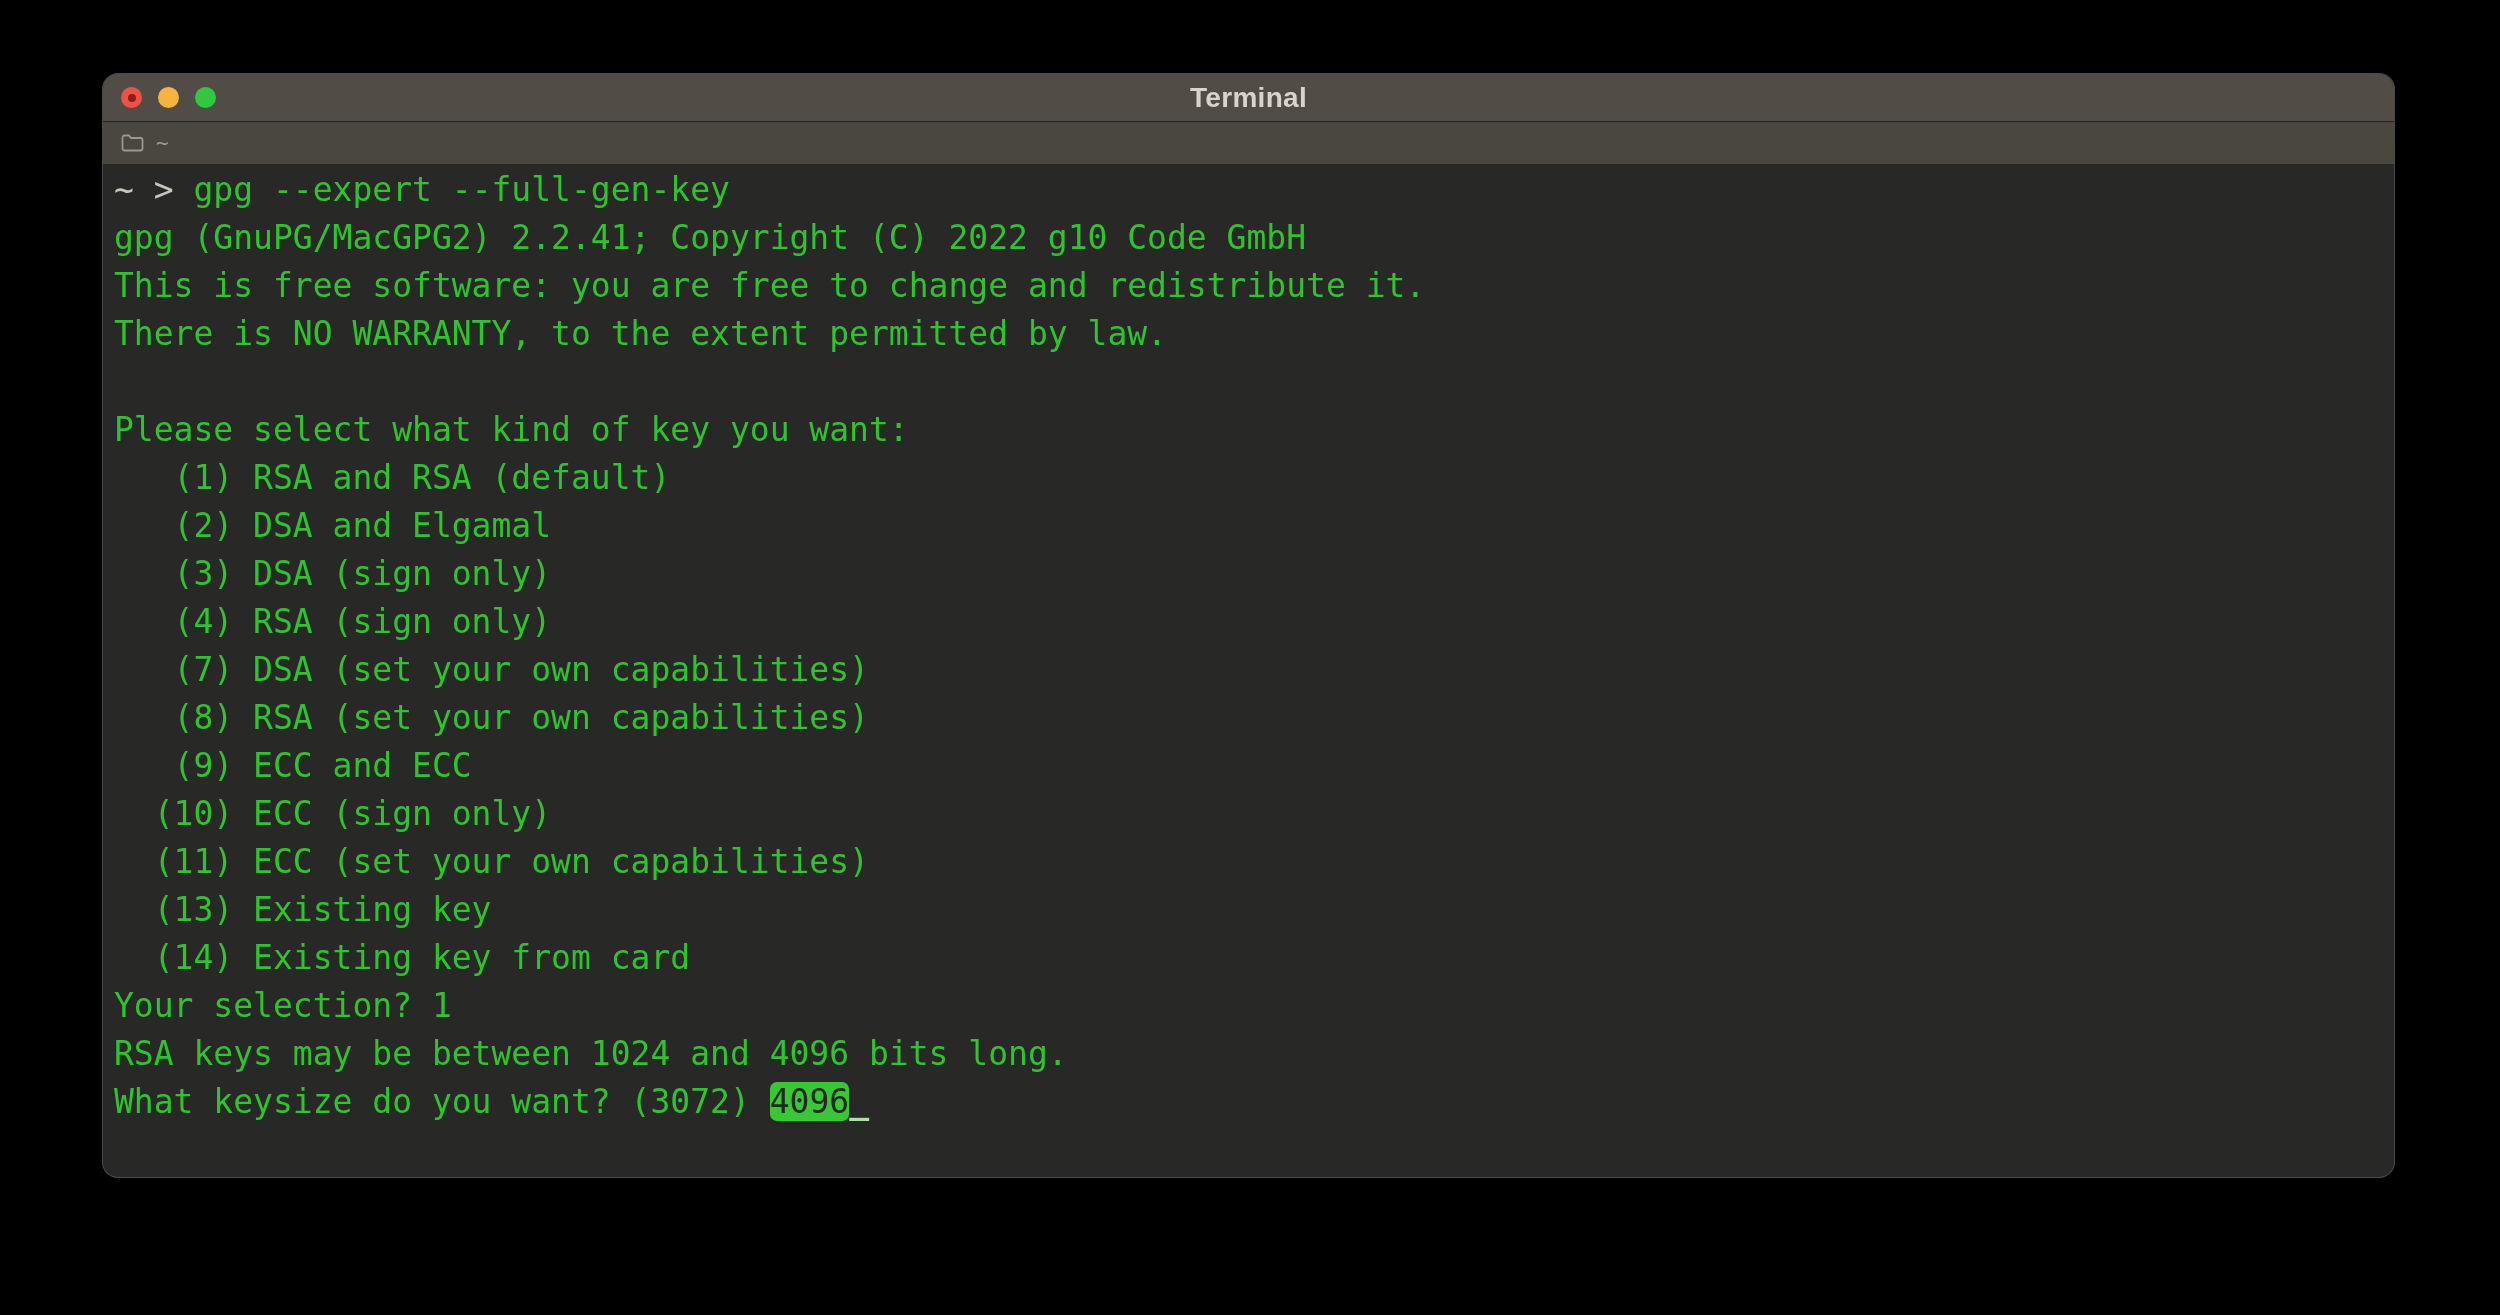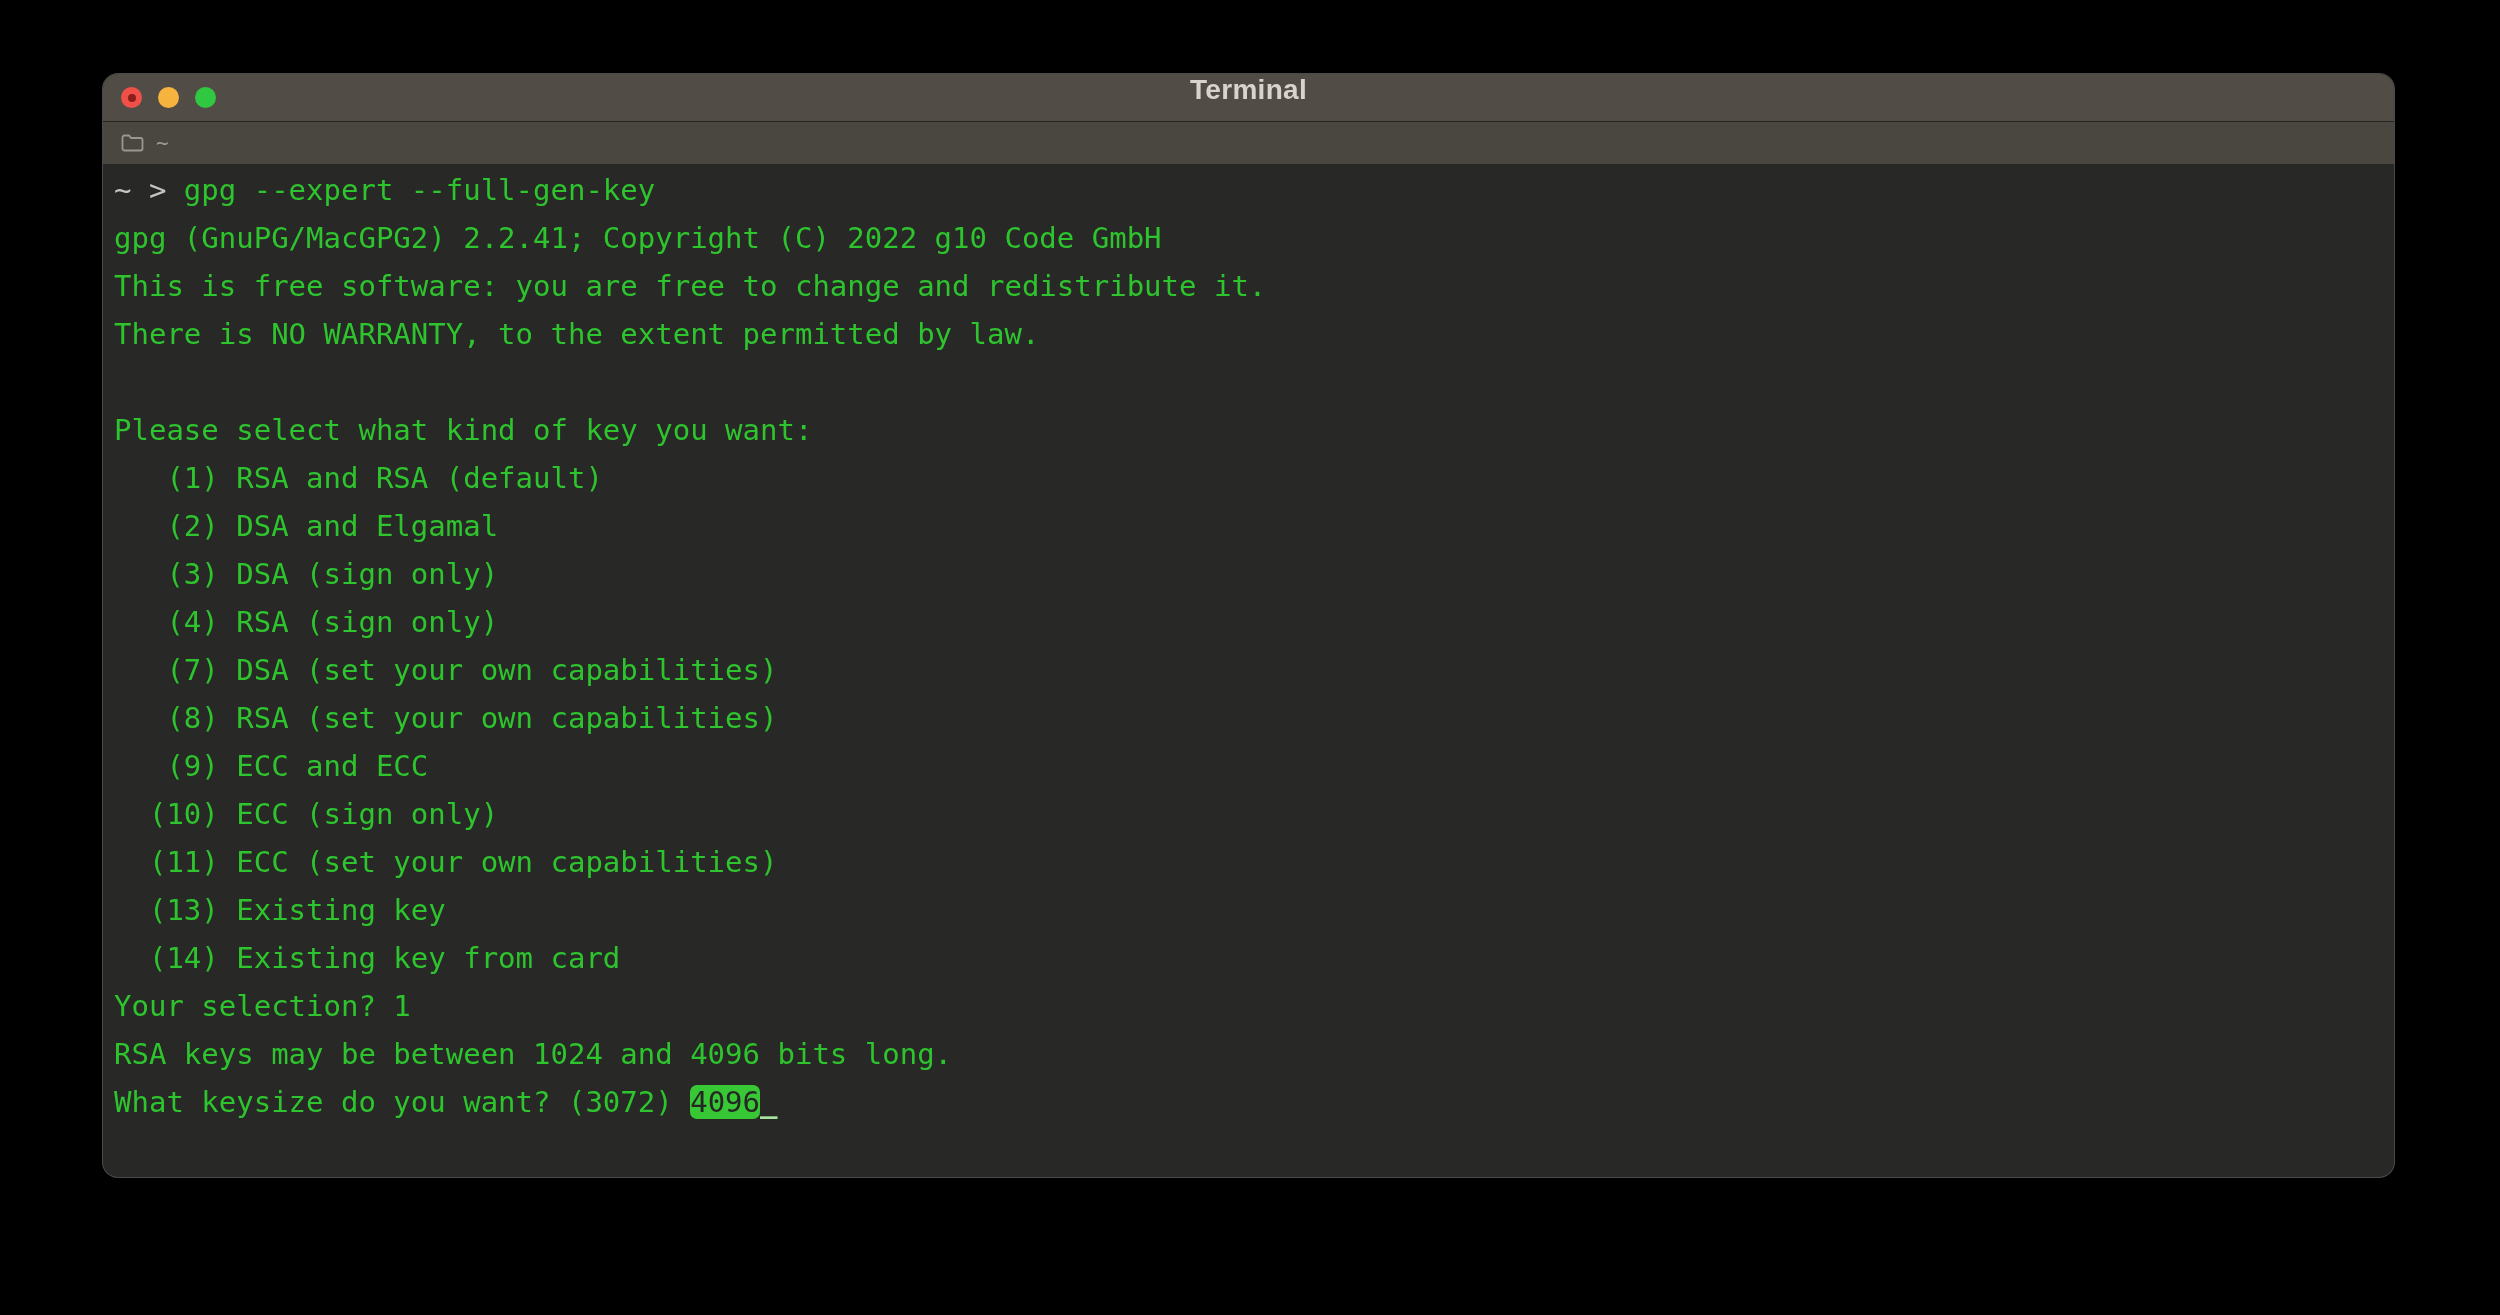--- a/index.html
+++ b/index.html
@@ -33,21 +33,21 @@
     border:1px solid rgba(255,255,255,0.16);
     box-shadow:0 40px 90px rgba(0,0,0,0.85);
     overflow:hidden;
   }
 
   .titlebar{
     position:relative;
     height:48px;
     background:var(--titlebar-bg);
     border-bottom:1px solid var(--divider);
-    display:flex;justify-content:center;
+    display:flex;align-items:center;justify-content:center;
   }
   .lights{
     position:absolute;left:18px;top:0;height:100%;
     display:flex;align-items:center;gap:16px;
   }
   .light{
     width:21px;height:21px;border-radius:50%;
     display:inline-flex;align-items:center;justify-content:center;
   }
   .light.red{background:var(--light-red);}
@@ -67,21 +67,21 @@
   }
   .folder-icon{display:inline-flex;}
   .tab-label{
     font-size:21px;color:var(--tab-fg);
     font-family:"DejaVu Sans Mono",monospace;
   }
 
   .terminal{
     padding:2px 10px 0 11px;
     font-family:"DejaVu Sans Mono","Liberation Mono",monospace;
-    font-size:29px;
+    font-size:33px;
     line-height:48px;
     color:var(--green);
     white-space:pre;
   }
   .line{min-height:48px;}
   .prompt{color:var(--prompt-fg);}
   .selection{background:var(--selection-bg);color:var(--selection-fg);border-radius:7px;}
   .cursor{color:var(--cursor-fg);font-weight:700;}
 </style>
 </head>

